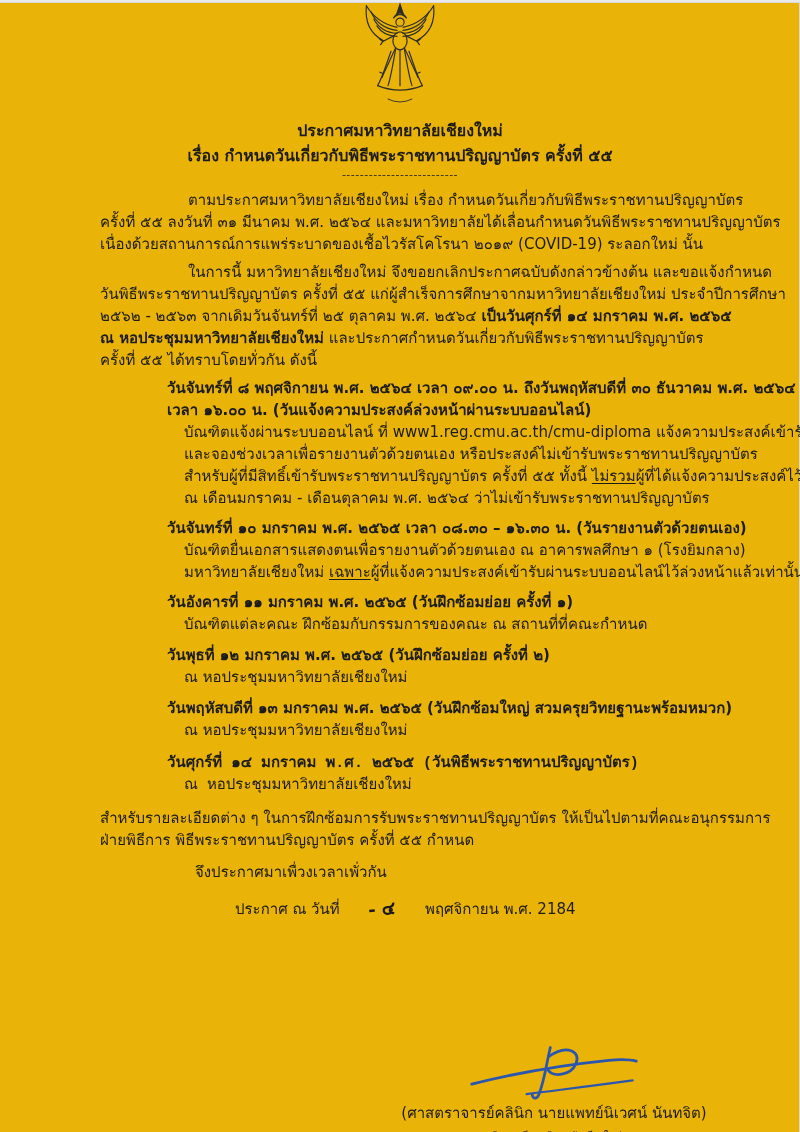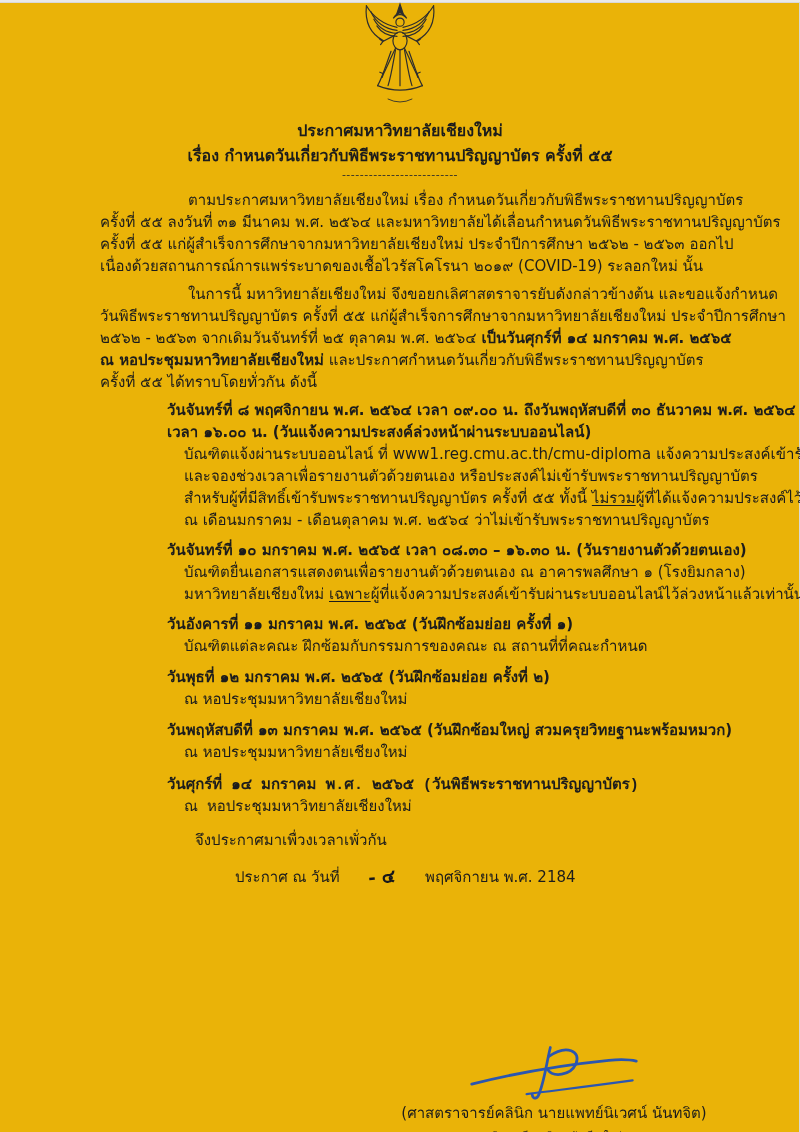--- a/index.html
+++ b/index.html
@@ -85,26 +85,25 @@
     <div class="title">ประกาศมหาวิทยาลัยเชียงใหม่</div>
     <div class="title">เรื่อง  กำหนดวันเกี่ยวกับพิธีพระราชทานปริญญาบัตร ครั้งที่  ๕๕</div>
     <div class="divider">--------------------------</div>
   </div>
 
   <div class="content">
 
     <div>
       <div class="line pindent">ตามประกาศมหาวิทยาลัยเชียงใหม่ เรื่อง กำหนดวันเกี่ยวกับพิธีพระราชทานปริญญาบัตร</div>
       <div class="line">ครั้งที่ ๕๕ ลงวันที่ ๓๑ มีนาคม พ.ศ. ๒๕๖๔ และมหาวิทยาลัยได้เลื่อนกำหนดวันพิธีพระราชทานปริญญาบัตร</div>
-      <div class="line">ครั้งที่ ๕๕ แก่ผู้สำเร็จการศึกษาจากมหาวิทยาลัยเชียงใหม่ ประจำปีการศึกษา ๒๕๖๒ - ๒๕๖๓ ออกไป</div>
       <div class="line">เนื่องด้วยสถานการณ์การแพร่ระบาดของเชื้อไวรัสโคโรนา ๒๐๑๙ (COVID-19) ระลอกใหม่ นั้น</div>
     </div>
 
     <div class="m6">
-      <div class="line pindent">ในการนี้ มหาวิทยาลัยเชียงใหม่ จึงขอยกเลิศาสตราจารยับดังกล่าวข้างต้น และขอแจ้งกำหนด</div>
+      <div class="line pindent">ในการนี้ มหาวิทยาลัยเชียงใหม่ จึงขอยกเลิกประกาศฉบับดังกล่าวข้างต้น และขอแจ้งกำหนด</div>
       <div class="line">วันพิธีพระราชทานปริญญาบัตร ครั้งที่ ๕๕ แก่ผู้สำเร็จการศึกษาจากมหาวิทยาลัยเชียงใหม่ ประจำปีการศึกษา</div>
       <div class="line"><span>๒๕๖๒ - ๒๕๖๓ จากเดิมวันจันทร์ที่ ๒๕ ตุลาคม พ.ศ. ๒๕๖๔ </span><span class="b">เป็นวันศุกร์ที่ ๑๔ มกราคม พ.ศ. ๒๕๖๕</span></div>
       <div class="line"><span class="b">ณ หอประชุมมหาวิทยาลัยเชียงใหม่</span><span> และประกาศกำหนดวันเกี่ยวกับพิธีพระราชทานปริญญาบัตร</span></div>
       <div class="line">ครั้งที่ ๕๕ ได้ทราบโดยทั่วกัน ดังนี้</div>
     </div>
 
     <div class="m6">
       <div class="line b ind-head">วันจันทร์ที่ ๘ พฤศจิกายน พ.ศ. ๒๕๖๔ เวลา ๐๙.๐๐ น. ถึงวันพฤหัสบดีที่ ๓๐ ธันวาคม พ.ศ. ๒๕๖๔</div>
       <div class="line b ind-head">เวลา ๑๖.๐๐ น. (วันแจ้งความประสงค์ล่วงหน้าผ่านระบบออนไลน์)</div>
       <div class="line ind-detail">บัณฑิตแจ้งผ่านระบบออนไลน์ ที่ www1.reg.cmu.ac.th/cmu-diploma แจ้งความประสงค์เข้ารับ</div>
@@ -132,20 +131,24 @@
     <div class="m9">
       <div class="line b ind-head">วันพฤหัสบดีที่ ๑๓ มกราคม พ.ศ. ๒๕๖๕ (วันฝึกซ้อมใหญ่ สวมครุยวิทยฐานะพร้อมหมวก)</div>
       <div class="line ind-detail">ณ หอประชุมมหาวิทยาลัยเชียงใหม่</div>
     </div>
 
     <div class="m12">
       <div class="line b ind-head">วันศุกร์ที่ ๑๔ มกราคม พ.ศ. ๒๕๖๕  (วันพิธีพระราชทานปริญญาบัตร)</div>
       <div class="line ind-detail">ณ หอประชุมมหาวิทยาลัยเชียงใหม่</div>
     </div>
 
+    <div class="m10">
+      <div class="line">สำหรับรายละเอียดต่าง ๆ ในการฝึกซ้อมการรับพระราชทานปริญญาบัตร ให้เป็นไปตามที่คณะอนุกรรมการ</div>
+      <div class="line">ฝ่ายพิธีการ พิธีพระราชทานปริญญาบัตร ครั้งที่ ๕๕ กำหนด</div>
+    </div>
 
     <div class="line announce m10">จึงประกาศมาเพื่วงเวลาเพั่วกัน</div>
 
     <div class="line dateline">
       <span>ประกาศ  ณ  วันที่</span><span class="gap1"></span><span class="handwritten">- ๔</span><span class="gap2"></span><span>พฤศจิกายน  พ.ศ. 2184</span>
     </div>
 
   </div>
 
   <div class="sigblock">

